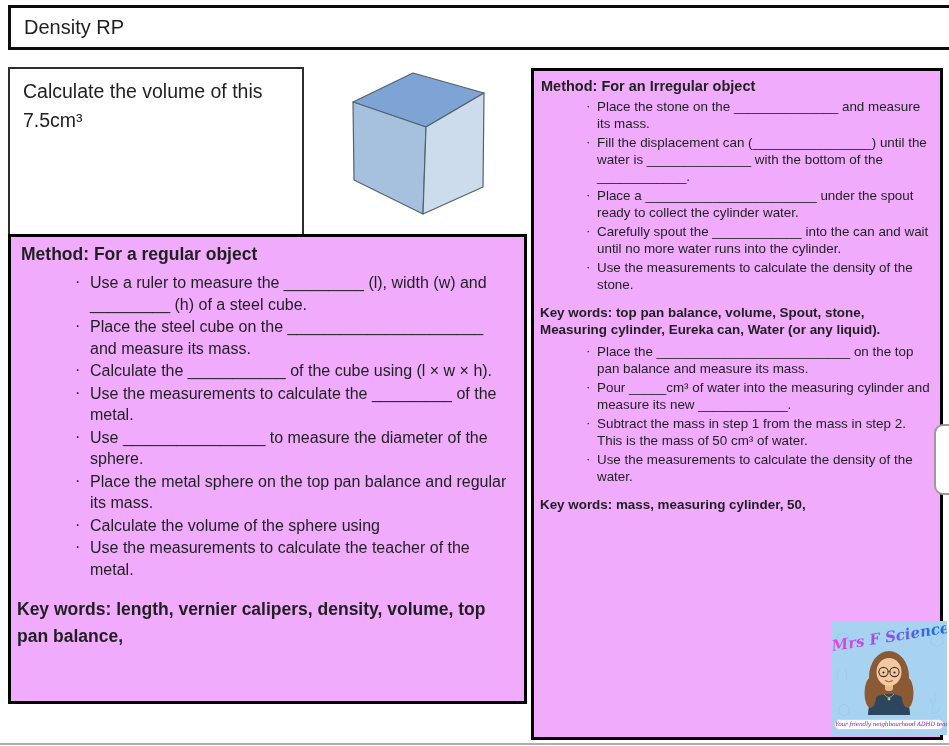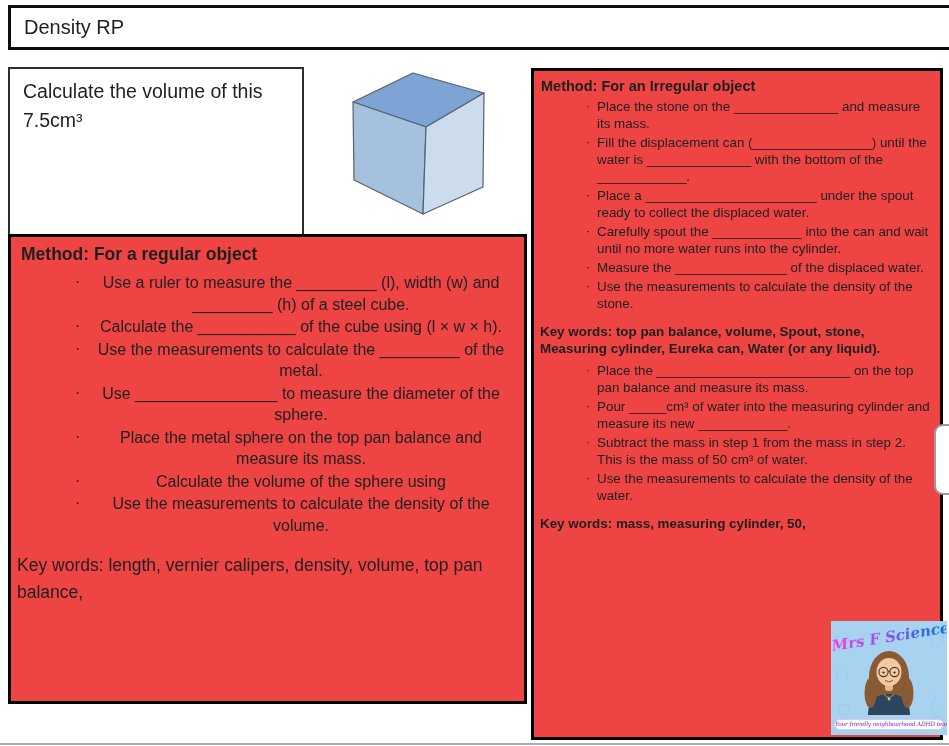--- a/index.html
+++ b/index.html
@@ -11,37 +11,37 @@
 
   .title-box { position:absolute; left:8px; top:5px; width:952px; height:45px;
     border:3px solid #0d0d0d; background:#fff; }
   .title-box span { display:block; padding:8px 0 0 13px; font-size:20px; }
 
   .question-box { position:absolute; left:8px; top:67px; width:296px; height:184px;
     border:2px solid #2e2e2e; padding:8px 13px; font-size:19.5px; line-height:1.5; }
 
   .cube-wrap { position:absolute; left:352px; top:72px; width:133px; height:143px; }
 
-  .method-box { position:absolute; border:3.5px solid #000; background:#ef4444; }
+  .method-box { position:absolute; border:3.5px solid #000; background:#f0abfc; }
   .method-box.left  { left:8px;   top:234px; width:519px; height:470px; }
   .method-box.right { left:531px; top:68px;  width:412px; height:672px; }
 
   .mh { font-weight:bold; }
   .left  .mh { font-size:17.5px; margin:7px 0 6px 10px; }
   .right .mh { font-size:14.5px; margin:7px 0 4px 7px; }
   .right .mh2 { margin-top:11px; }
 
-  .left  .bullets { margin:7px 12px 0 62px;text-align:center; }
+  .left  .bullets { margin:7px 12px 0 62px; }
   .right .bullets { margin:4px 8px 0 50px; }
   .bullet { position:relative; }
   .left  .bullet { font-size:16px;   line-height:21.5px; margin-bottom:1px; padding-left:17px; }
   .right .bullet { font-size:13.4px; line-height:17px;   margin-bottom:2px; padding-left:13px; }
   .bullet::before { content:"·"; position:absolute; left:2px; top:-1px; }
 
-  .left  .keywords { margin:16px 10px 0 6px; font-size:17.5px; font-weight:normal; line-height:1.55; }
+  .left  .keywords { margin:16px 10px 0 6px; font-size:17.5px; font-weight:bold; line-height:1.55; }
   .right .keywords { margin:11px 6px 0 6px;  font-size:13.4px; font-weight:bold; line-height:1.3; }
 
   .badge { position:absolute; left:297px; top:550px; width:116px; height:114px;
     background:#a7d3f0; overflow:hidden; }
   .badge .doodles { position:absolute; inset:0; opacity:.5; }
   .badge .brand { position:absolute; top:7px; left:0; right:0; text-align:center;
     font-family:"DejaVu Serif", serif; font-style:italic; font-weight:bold; font-size:15px;
     transform:rotate(-9deg);
     background:linear-gradient(100deg,#f23ee9 5%,#9450f0 45%,#1d6fd6 90%);
     -webkit-background-clip:text; background-clip:text; color:transparent; white-space:nowrap; }
@@ -73,38 +73,38 @@
       <polygon points="1,30 74,55 71,142 2,108" fill="#a6c1de"></polygon>
       <polygon points="74,55 132,21 131,115 71,142" fill="#ccdcec"></polygon>
     </g>
   </svg>
 </div>
 
 <div class="method-box left">
   <div class="mh">Method: For a regular object</div>
   <div class="bullets">
     <div class="bullet">Use a ruler to measure the _________ (l), width (w) and _________ (h) of a steel cube.</div>
+    <div class="bullet">Place the steel cube on the ______________________ and measure its mass.</div>
     <div class="bullet">Calculate the ___________ of the cube using (l × w × h).</div>
     <div class="bullet">Use the measurements to calculate the _________ of the metal.</div>
     <div class="bullet">Use ________________ to measure the diameter of the sphere.</div>
-    <div class="bullet">Place the metal sphere on the top pan balance and measure its mass.</div>
+    <div class="bullet">Place the metal sphere on the top pan balance and regular its mass.</div>
     <div class="bullet">Calculate the volume of the sphere using</div>
-    <div class="bullet">Use the measurements to calculate the density of the volume.</div>
+    <div class="bullet">Use the measurements to calculate the teacher of the metal.</div>
   </div>
   <div class="keywords">Key words: length, vernier calipers, density, volume, top pan balance,</div>
 </div>
 
 <div class="method-box right">
   <div class="mh">Method: For an Irregular object</div>
   <div class="bullets">
     <div class="bullet">Place the stone on the ______________ and measure its mass.</div>
     <div class="bullet">Fill the displacement can (________________) until the water is ______________ with the bottom of the ____________.</div>
-    <div class="bullet">Place a _______________________ under the spout ready to collect the displaced water.</div>
+    <div class="bullet">Place a _______________________ under the spout ready to collect the cylinder water.</div>
     <div class="bullet">Carefully spout the ____________ into the can and wait until no more water runs into the cylinder.</div>
-    <div class="bullet">Measure the _______________ of the displaced water.</div>
     <div class="bullet">Use the measurements to calculate the density of the stone.</div>
   </div>
   <div class="keywords">Key words: top pan balance, volume, Spout, stone, Measuring cylinder, Eureka can, Water (or any liquid).</div>
 
   <div class="bullets">
     <div class="bullet">Place the __________________________ on the top pan balance and measure its mass.</div>
     <div class="bullet">Pour _____cm³ of water into the measuring cylinder and measure its new ____________.</div>
     <div class="bullet">Subtract the mass in step 1 from the mass in step 2. This is the mass of 50 cm³ of water.</div>
     <div class="bullet">Use the measurements to calculate the density of the water.</div>
   </div>

